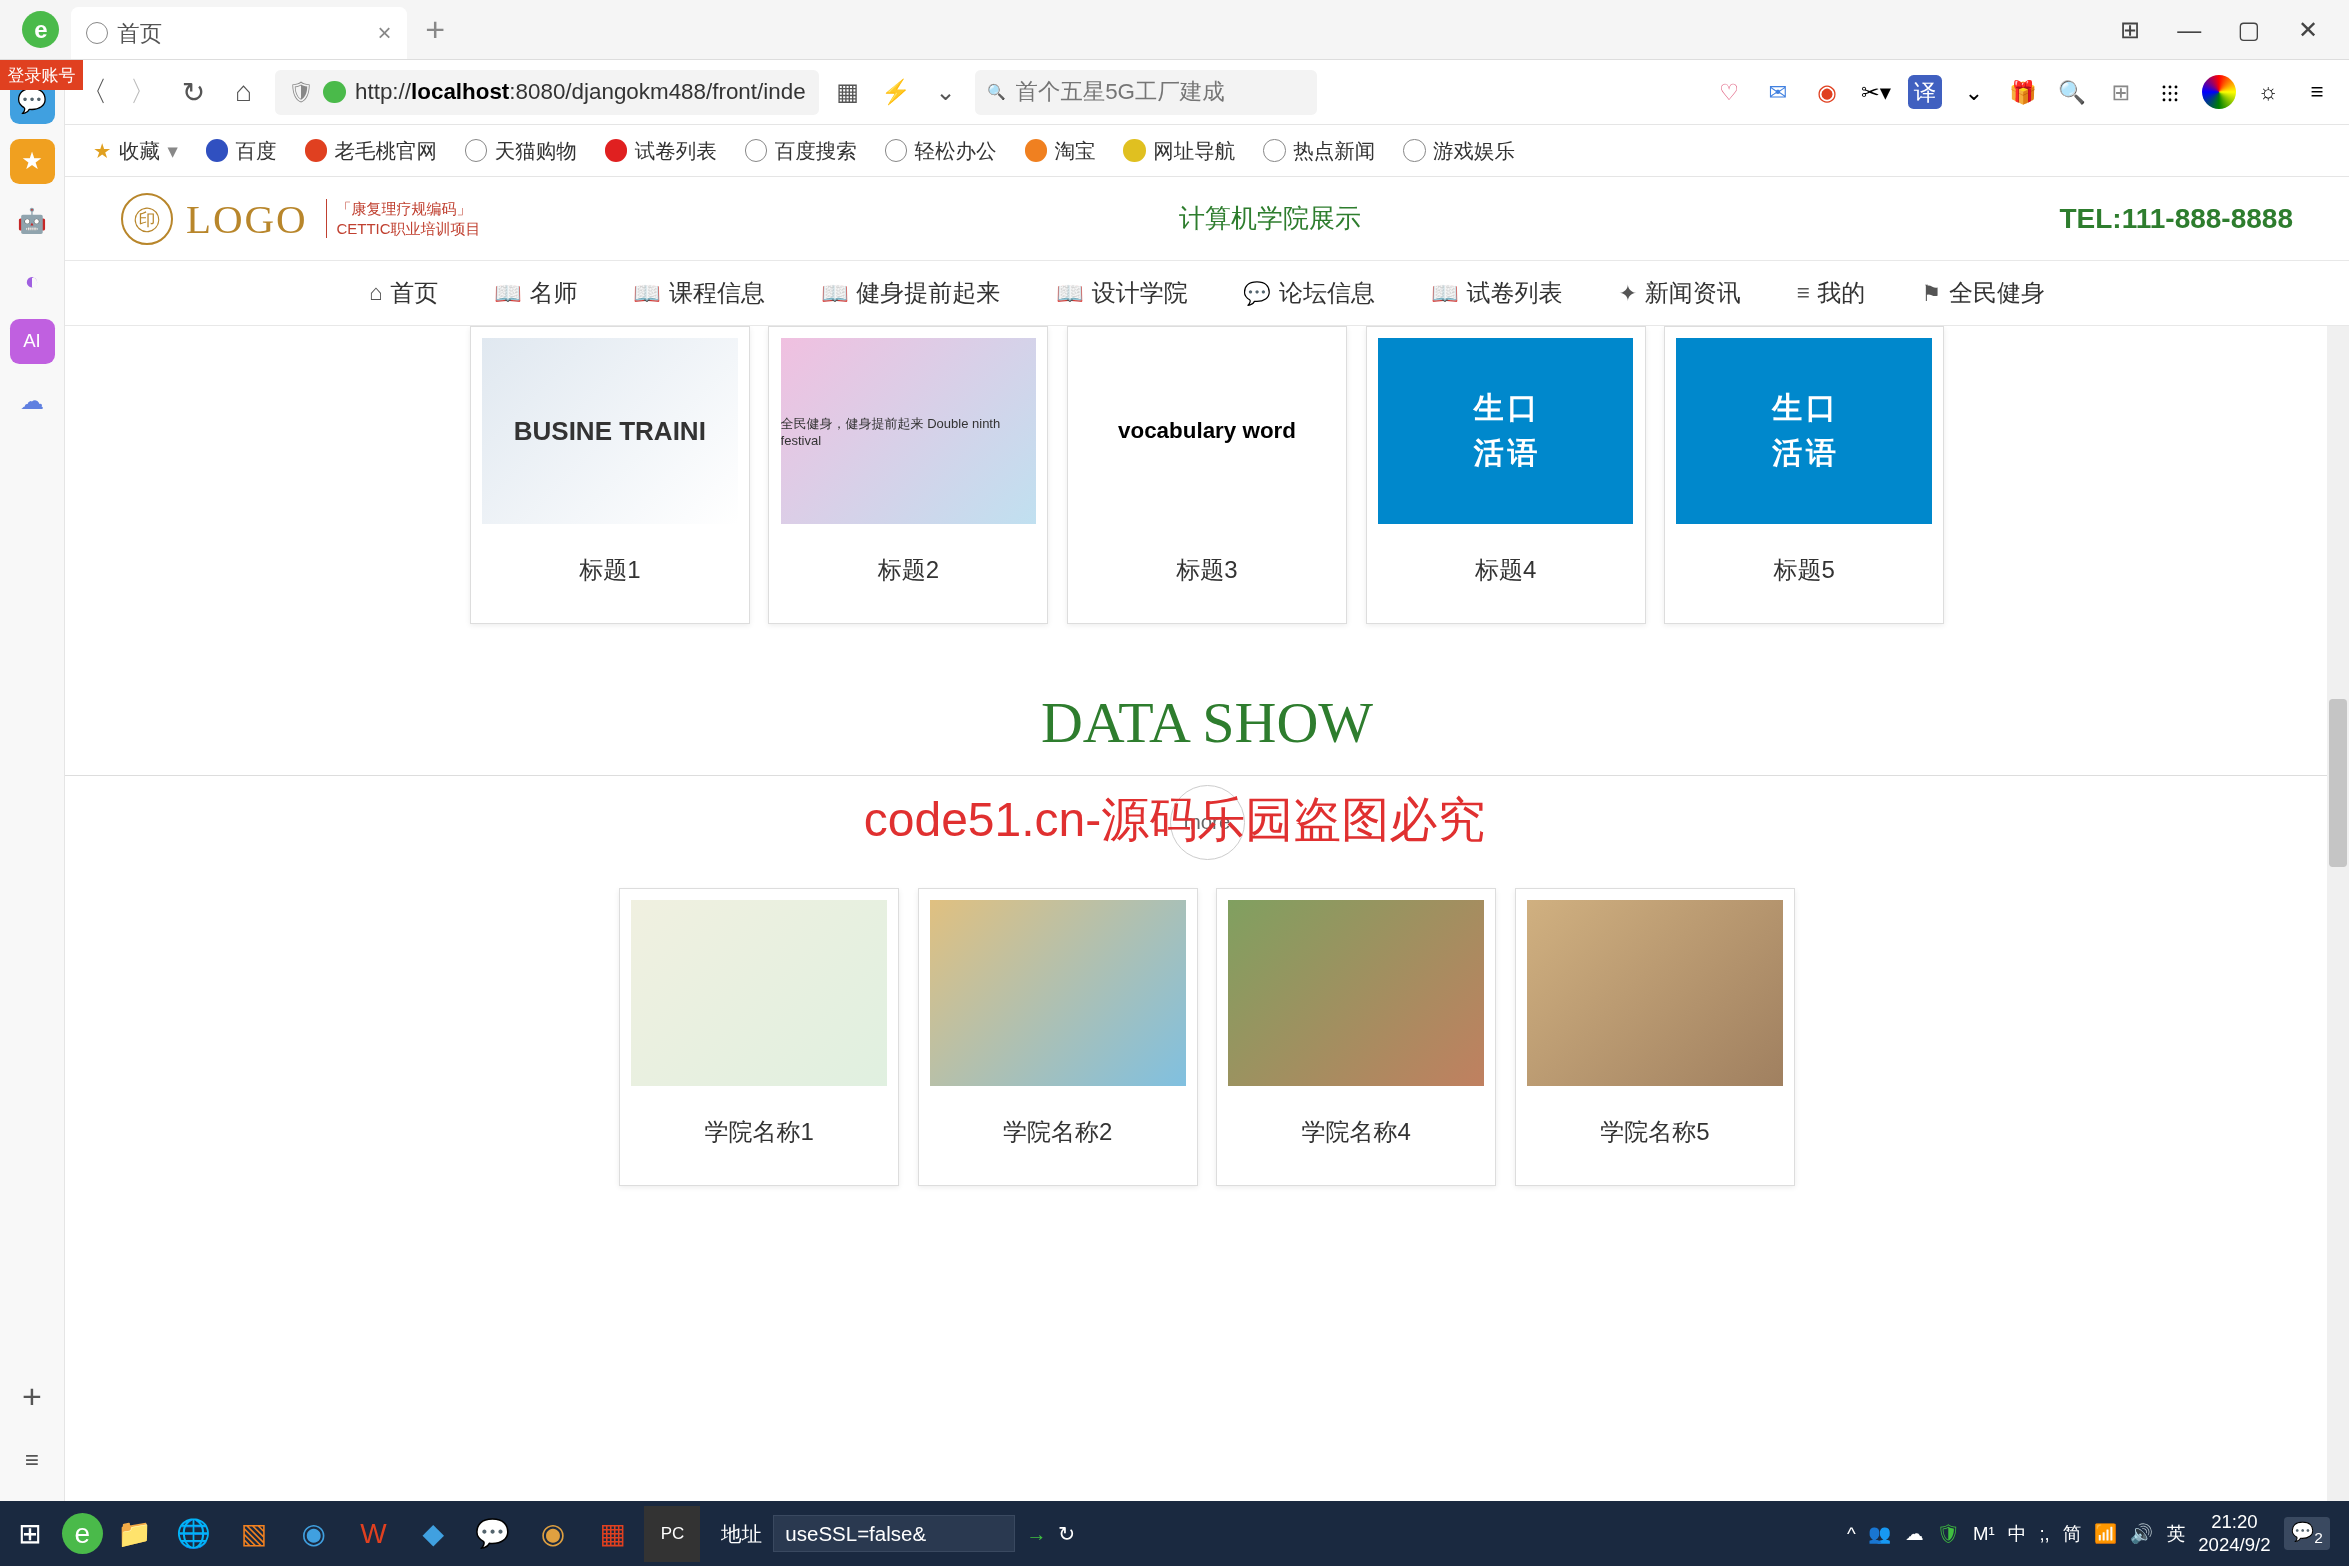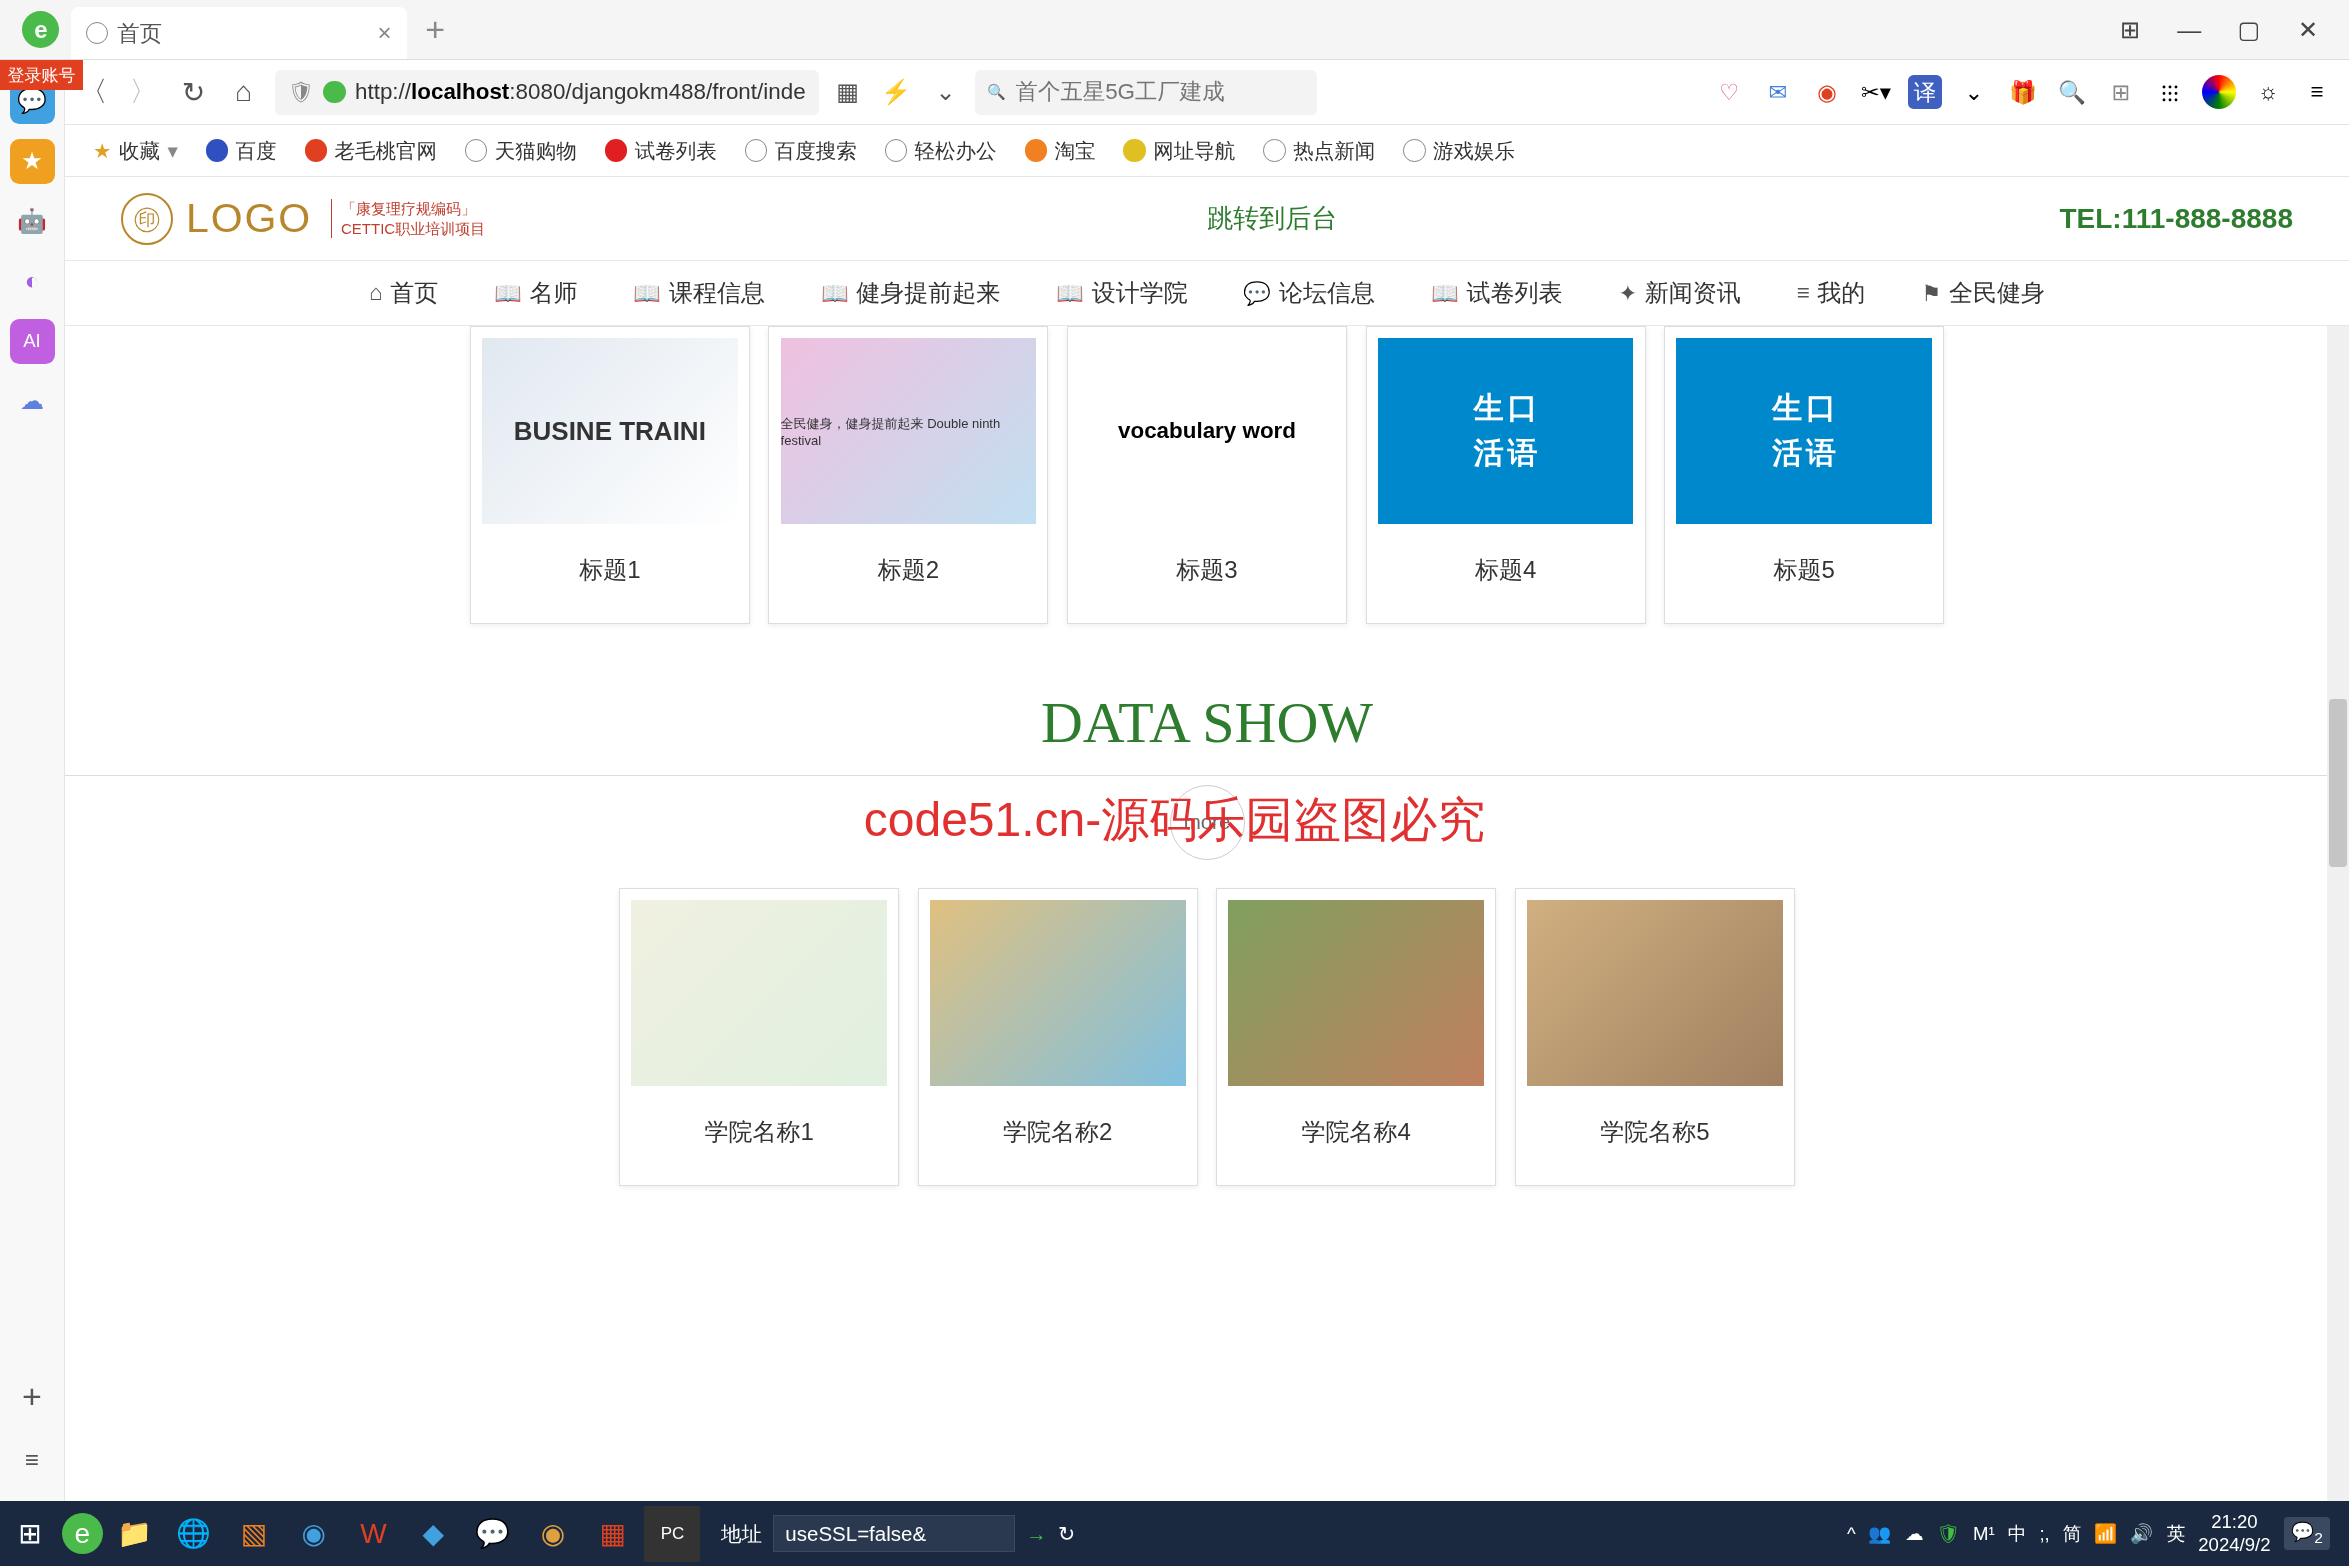--- a/index.html
+++ b/index.html
@@ -43,21 +43,21 @@
 .left-sidebar { position: absolute; left: 0; top: 60px; width: 65px; height: calc(100% - 60px - 65px); background: #f8f8f8; border-right: 0.9px solid #e5e5e5; z-index: 20; display: flex; flex-direction: column; align-items: center; padding-top: 18.6px; gap: 15px; }
 .ls-item { width: 45px; height: 45px; border-radius: 9.3px; display: flex; align-items: center; justify-content: center; font-size: 24px; cursor: pointer; }
 .ls-bottom { margin-top: auto; margin-bottom: 18.6px; display: flex; flex-direction: column; gap: 18.6px; align-items: center; }
 .login-badge { position: absolute; left: 0; top: 60px; background: #e04020; color: #fff; font-size: 17px; padding: 3.7px 7.5px; z-index: 25; }
 
 
 .page { position: absolute; left: 65px; top: 177px; right: 0; bottom: 65px; background: #fff; overflow: hidden; z-index: 5; }
 .site-header { height: 84px; display: flex; align-items: center; padding: 0 56px; border-bottom: 0.9px solid #e8e8e8; }
 .logo-area { display: flex; align-items: center; gap: 13px; }
 .logo-circle { width: 52px; height: 52px; border: 2.8px solid #b8862b; border-radius: 50%; display: flex; align-items: center; justify-content: center; color: #b8862b; font-size: 28px; }
-.logo-text { font-family: Liberation Sans, sans-serif; font-size: 41px; color: #b8862b; letter-spacing: 1.9px; }
+.logo-text { font-family: Liberation Serif, serif; font-size: 41px; color: #b8862b; letter-spacing: 1.9px; }
 .logo-sub { font-size: 15px; color: #c04030; line-height: 1.3; border-left: 1.9px solid #c04030; padding-left: 9.3px; margin-left: 5.6px; }
 .platform-name { margin-left: auto; margin-right: auto; font-size: 26px; color: #2e7d2e; font-weight: 500; }
 .tel { font-size: 28px; color: #2e7d2e; font-weight: 600; }
 
 .site-nav { height: 65px; display: flex; align-items: center; justify-content: center; gap: 56px; border-bottom: 0.9px solid #e8e8e8; }
 .nav-item { display: flex; align-items: center; gap: 7.5px; font-size: 24px; color: #333; cursor: pointer; }
 .nav-item .ni { font-size: 22.4px; color: #555; }
 
 .content { padding: 0; overflow-y: auto; height: calc(100% - 149px); position: relative; }
 .scrollbar-track { position: absolute; right: 0; top: 0; width: 22.4px; height: 100%; background: #f0f0f0; }
@@ -346,21 +346,21 @@
 <div class="page">
   <div class="site-header">
     <div class="logo-area">
       <div class="logo-circle">㊞</div>
       <div class="logo-text">LOGO</div>
       <div class="logo-sub">
         <div>「康复理疗规编码」</div>
         <div>CETTIC职业培训项目</div>
       </div>
     </div>
-    <div class="platform-name">跳转到后台</div>
+    <div class="platform-name">计算机学院展示</div>
     <div class="tel">TEL:111-888-8888</div>
   </div>
 
   <div class="site-nav">
     <div class="nav-item">
         <span class="ni">⌂</span>
         <span>首页</span>
       </div>
     <div class="nav-item">
         <span class="ni">📖</span>

